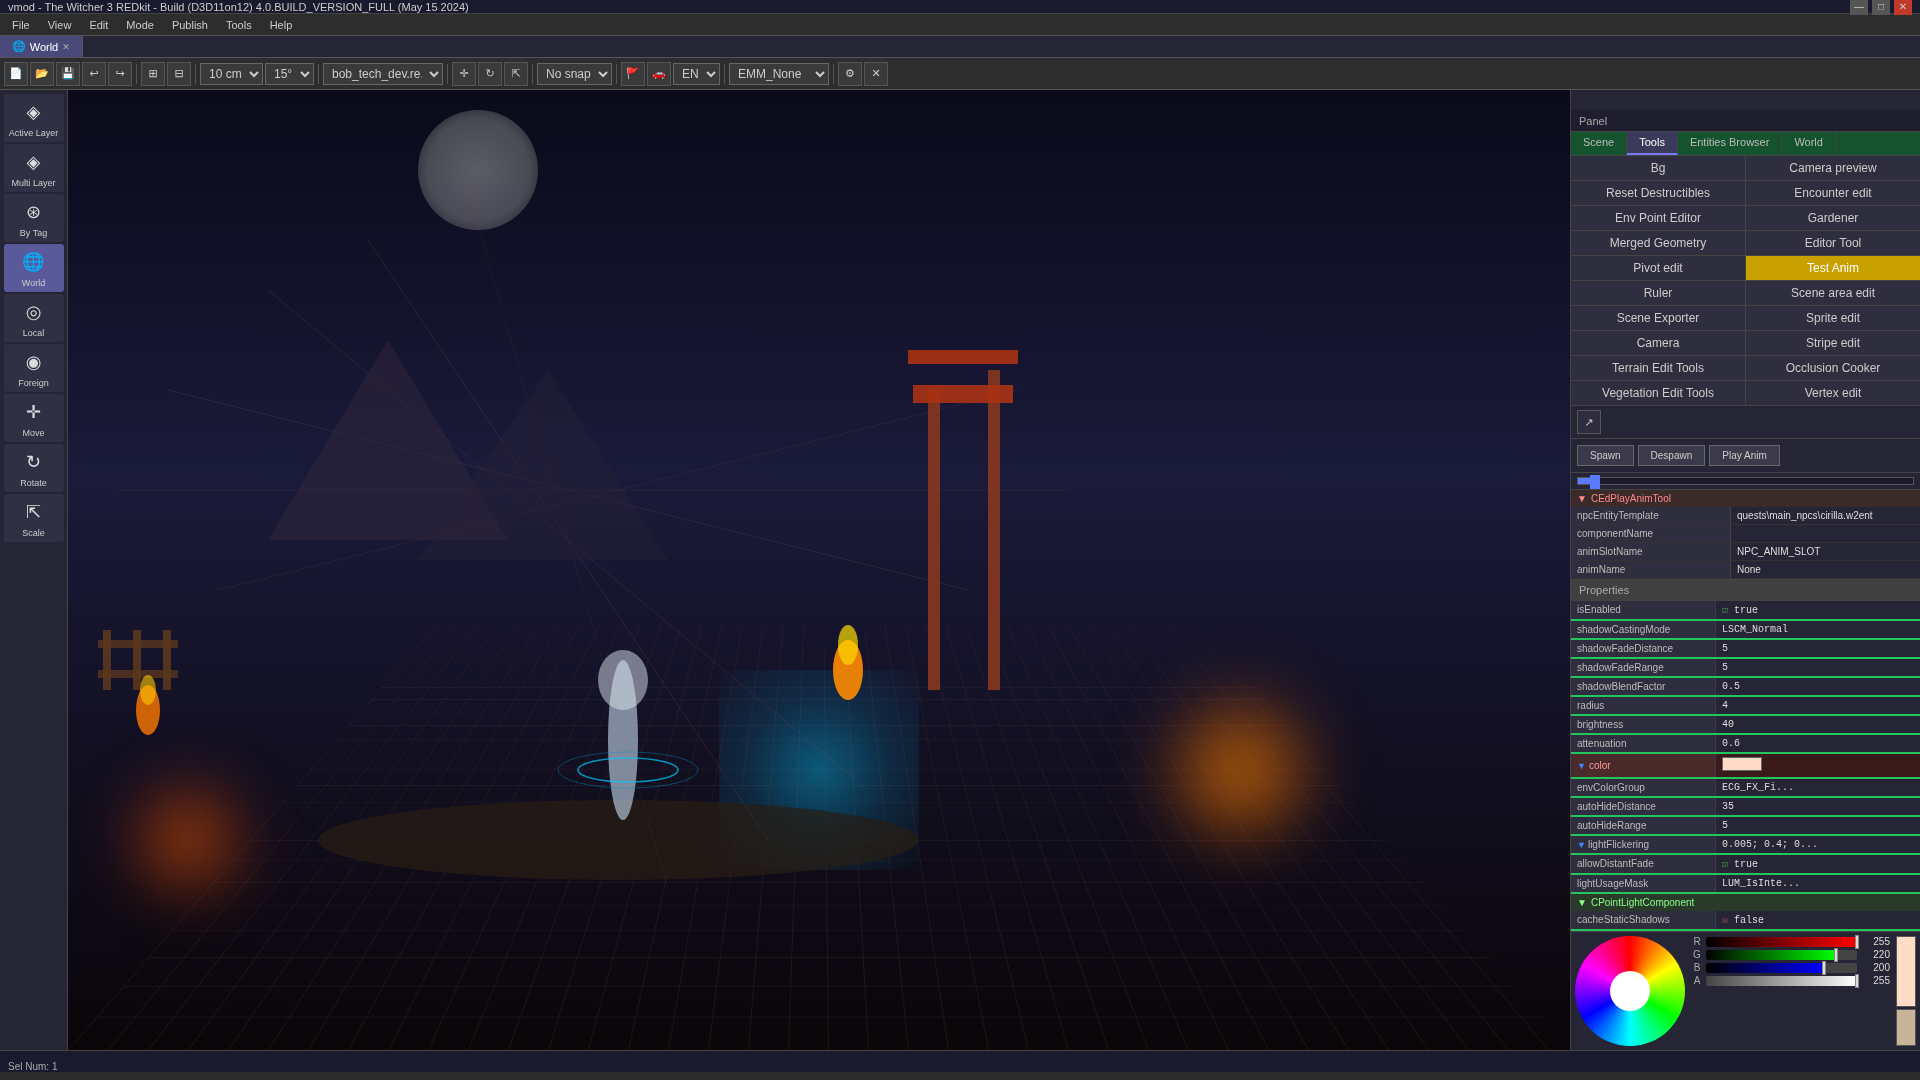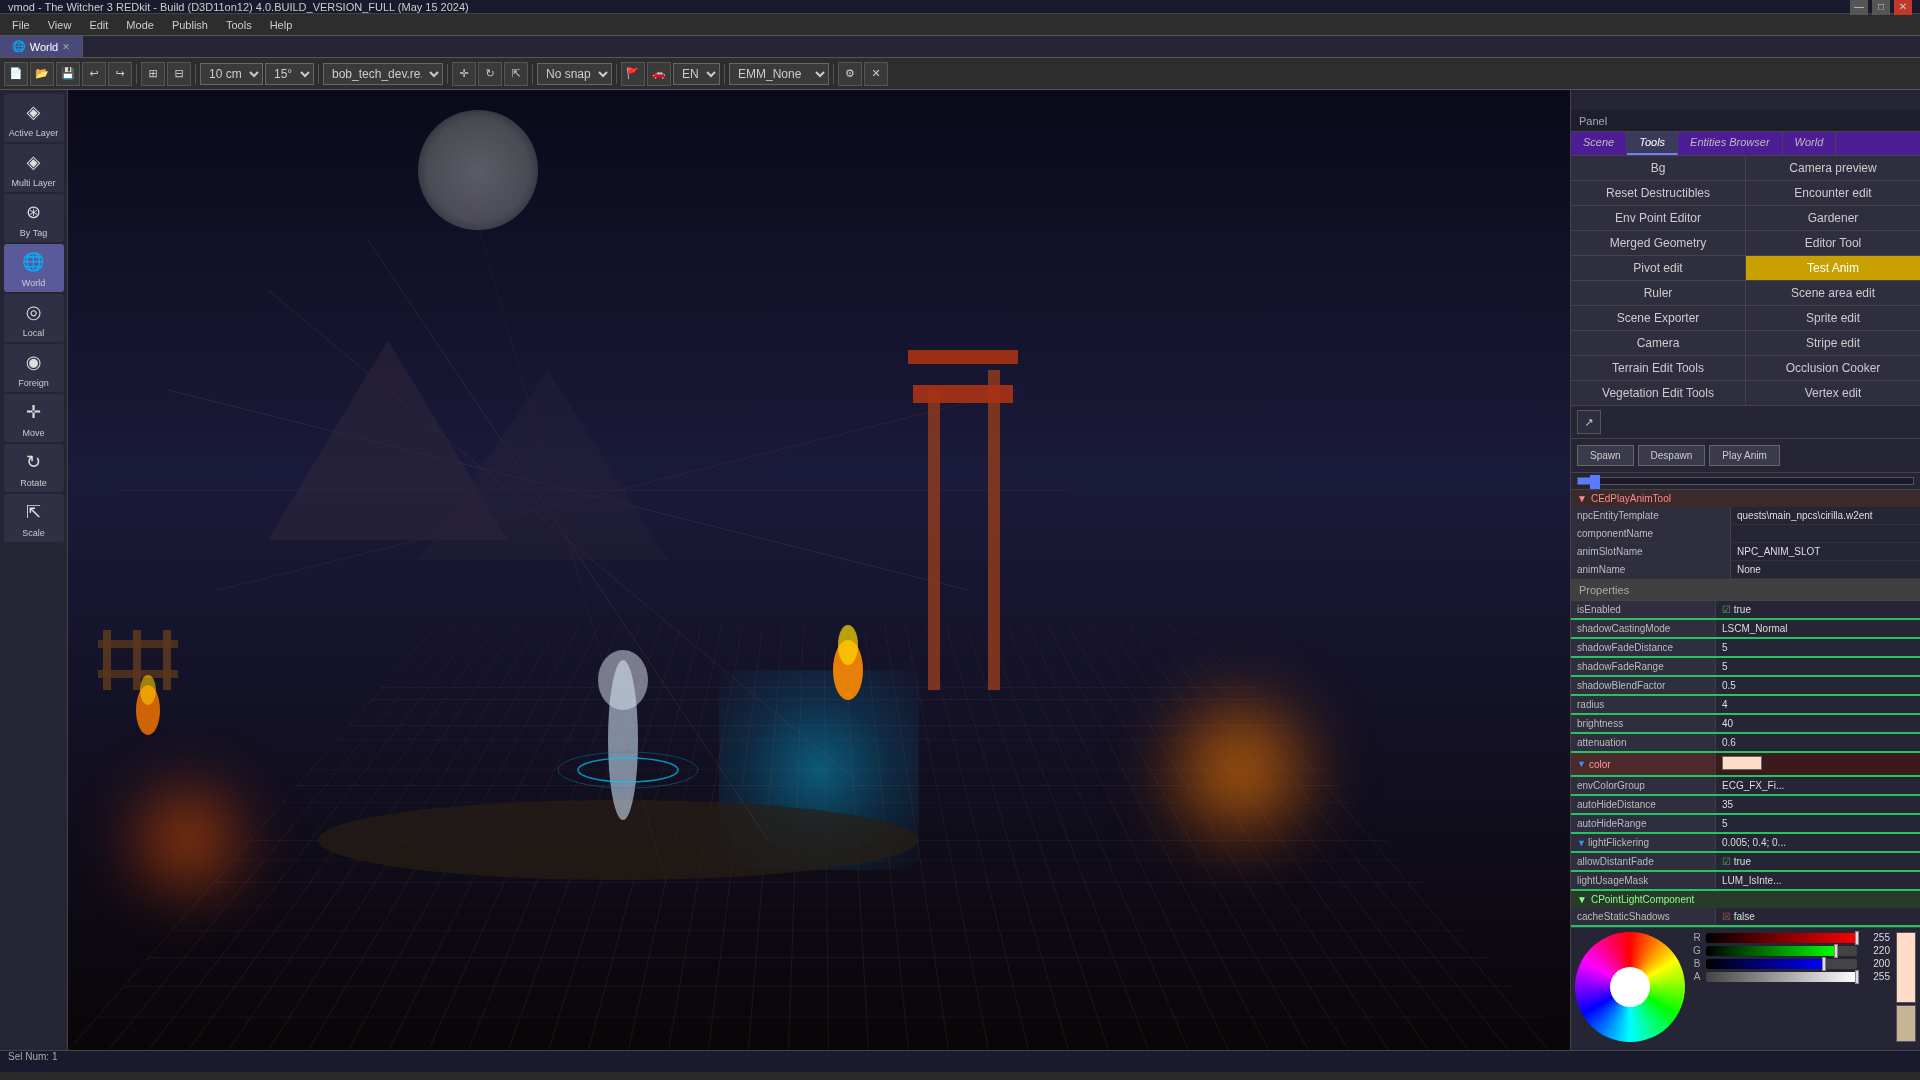--- a/index.html
+++ b/index.html
@@ -191,21 +191,21 @@
       background-size: 40px 40px;
       transform: perspective(500px) rotateX(30deg);
       transform-origin: bottom;
     }
     
     #statusbar {
       height: 22px;
       background: #1a1a2e;
       border-top: 1px solid #444;
       display: flex;
-      align-items: flex-start;
+      align-items: flex-end;
       padding: 0 8px;
       font-size: 10px;
       color: #aaa;
     }
 
     
     #right-panel {
       width: 350px;
       background: #252535;
       border-left: 1px solid #444;
@@ -219,24 +219,23 @@
       display: flex;
       align-items: center;
       padding: 0 8px;
       font-size: 11px;
       color: #aaa;
       border-bottom: 1px solid #444;
       margin-top: 20px;
     }
     #panel-tabs {
       height: 24px;
-      background: #4c1d95;
+      background: #14532d;
       display: flex;
       border-bottom: 1px solid #444;
-      font-style: italic;
     }
     .panel-tab {
       padding: 4px 12px;
       font-size: 11px;
       color: #bbb;
       cursor: pointer;
       border-right: 1px solid #444;
     }
     .panel-tab.active { background: #3a3a5a; color: #fff; border-bottom: 2px solid #7a7aff; }
 
@@ -358,20 +357,21 @@
       font-size: 10px;
       color: #bbb;
       background: #2e2e3e;
       border-right: 1px solid #3a3a4a;
     }
     .props-val {
       flex: 1;
       padding: 3px 6px;
       font-size: 10px;
       color: #ddd;
+      font-family: Liberation Mono, monospace;
     }
 
     
     #color-picker-area {
       display: flex;
       padding: 4px;
       gap: 6px;
       background: #252535;
       border-top: 1px solid #444;
     }

